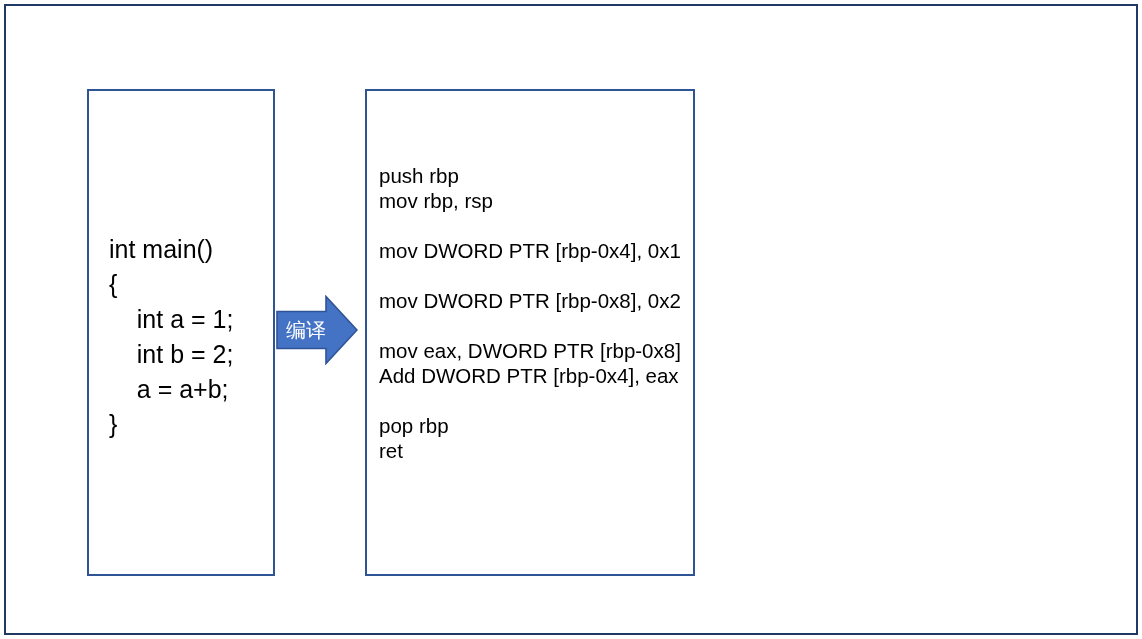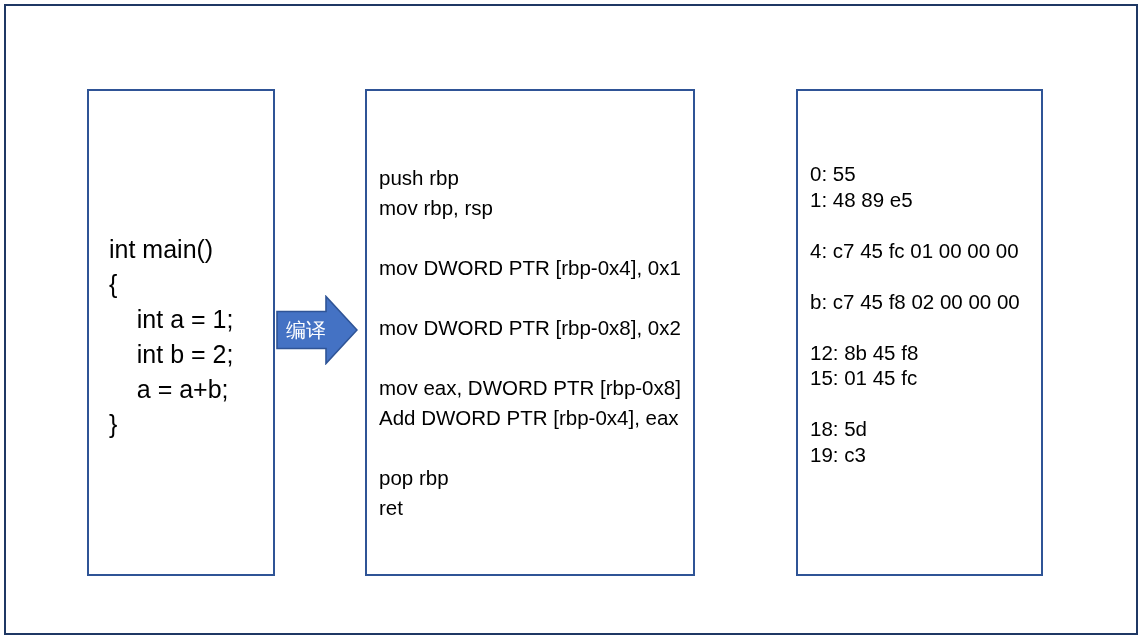--- a/index.html
+++ b/index.html
@@ -48,21 +48,21 @@
   #source-text {
     left: 20px;
     top: 141px;
     font-size: 25px;
     line-height: 35px;
   }
   #asm-text {
     left: 12px;
     top: 72px;
     font-size: 20.5px;
-    line-height: 30px;
+    line-height: 25px;
   }
   #machine-text {
     left: 12px;
     top: 70px;
     font-size: 20.5px;
     line-height: 25.5px;
   }
 
   
   .arrow {
@@ -124,28 +124,14 @@
 mov DWORD PTR [rbp-0x8], 0x2
 
 mov eax, DWORD PTR [rbp-0x8]
 Add DWORD PTR [rbp-0x4], eax
 
 pop rbp
 ret</div>
   </div>
 
 
-  <div class="code-box" id="box-machine">
-    <div class="code-text" id="machine-text">0: 55
-1: 48 89 e5
-
-4: c7 45 fc 01 00 00 00
-
-b: c7 45 f8 02 00 00 00
-
-12: 8b 45 f8
-15: 01 45 fc
-
-18: 5d
-19: c3</div>
-  </div>
 
 </div>
 
 </body></html>

